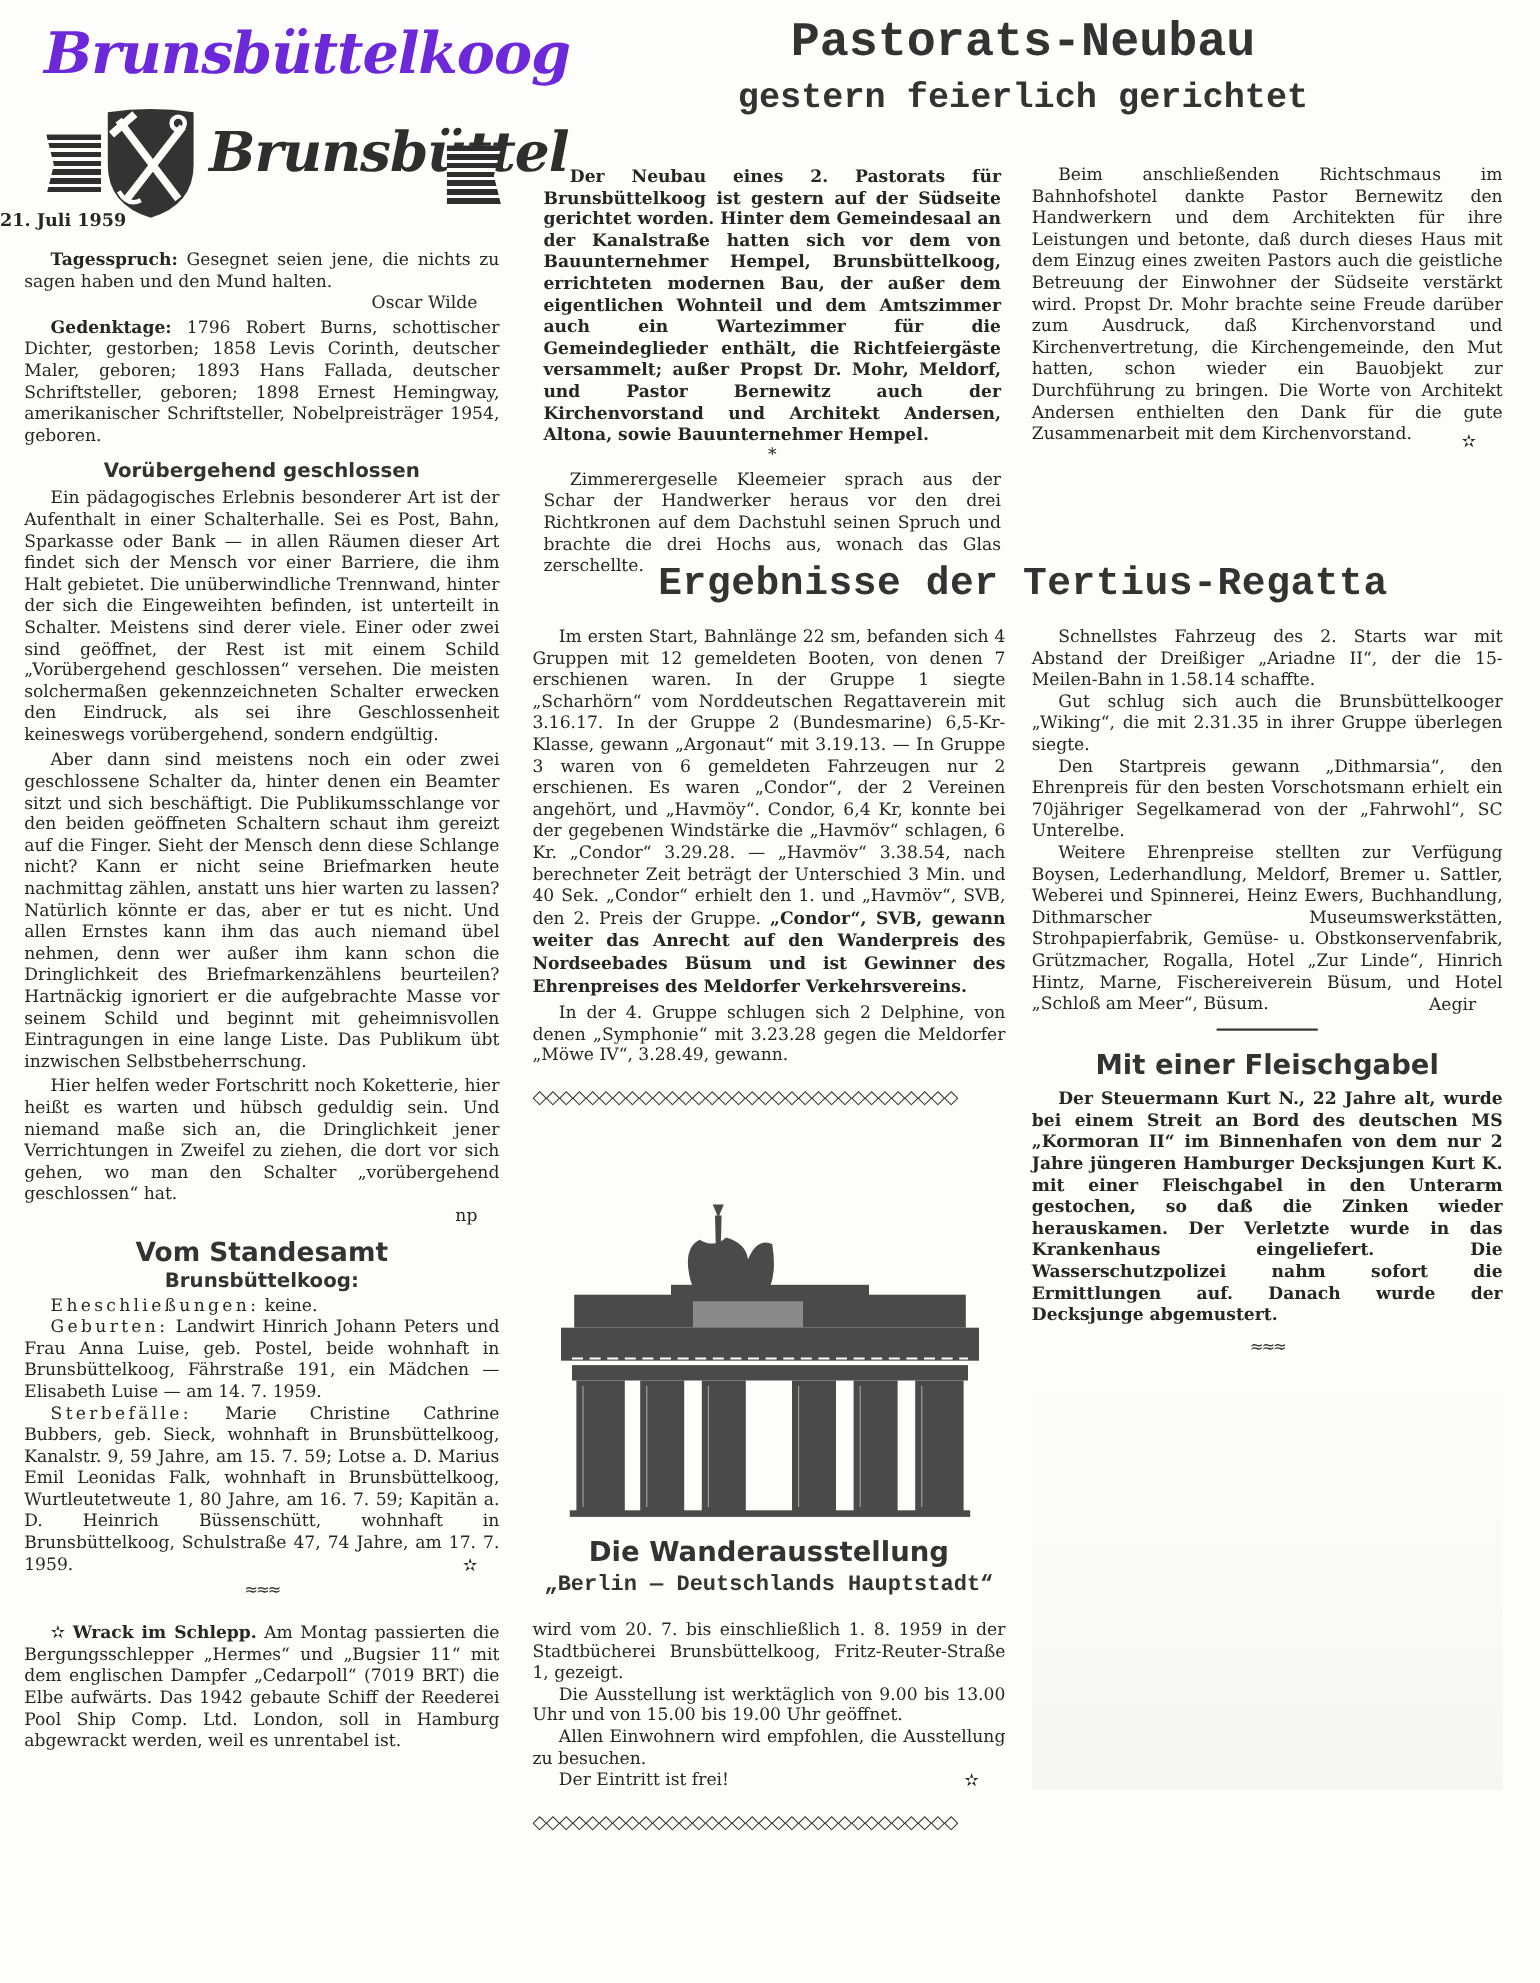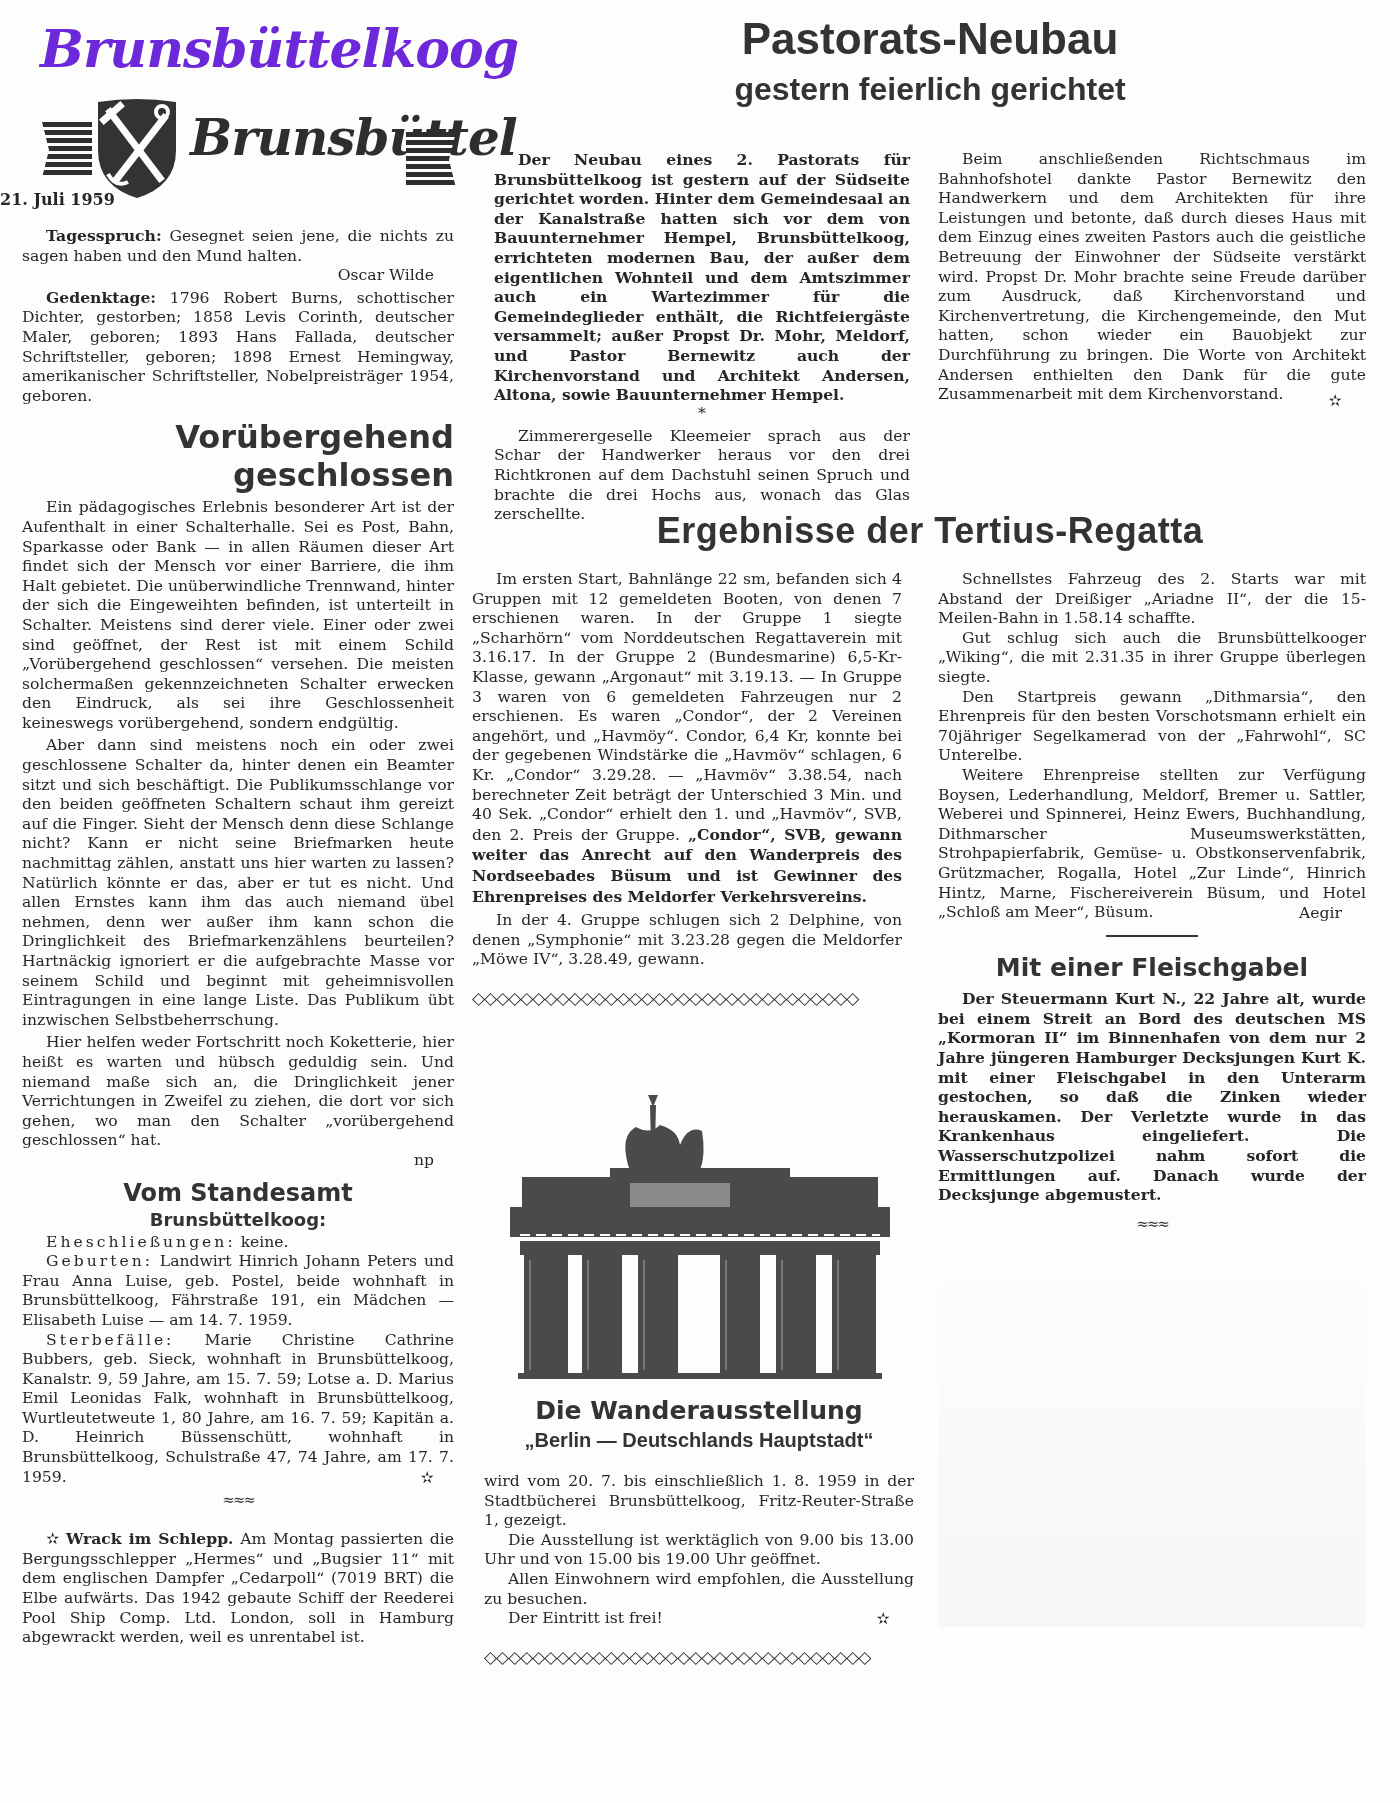--- a/index.html
+++ b/index.html
@@ -4,21 +4,21 @@
 <style>
   html, body { margin:0; padding:0; background:#fdfdfc; }
   body { width:1400px; height:1803px; position:relative; overflow:hidden; color:#262626;
          font-family:"DejaVu Serif", serif; }
   .col { position:absolute; }
   p { margin:0; text-align:justify; font-size:15.6px; line-height:19.6px; hyphens:manual; }
   p.ind { text-indent:24px; }
   .b { font-weight:bold; }
   .sp { letter-spacing:3px; }
   .hsans { font-family:"DejaVu Sans", sans-serif; font-weight:bold; color:#333; text-align:center; margin:0; }
-  .blk { font-family:Liberation Sans, sans-serif; font-weight:bold; color:#333; }
+  .blk { font-family:Liberation Mono, monospace; font-weight:bold; color:#333; }
   .masthead { left:30px; top:18px; width:430px; height:172px; }
   .mast1 { position:absolute; left:10px; top:0; font-size:52px; font-weight:bold; letter-spacing:-1px; color:#6d28d9; font-family:"DejaVu Serif", serif; font-style:italic; }
   .mast2 { position:absolute; left:160px; top:90px; font-size:50px; font-weight:bold; letter-spacing:-1px; color:#2e2e2e; font-family:"DejaVu Serif", serif; font-style:italic; }
   .crest { position:absolute; left:64px; top:78px; width:86px; height:104px; }
   .ribbon-l { position:absolute; left:12px; top:104px; width:50px; height:56px; background:repeating-linear-gradient(#2e2e2e 0 5px, #fdfdfc 5px 8px); clip-path:polygon(0 0,100% 0,100% 100%,0 100%,14% 50%); }
   .ribbon-r { position:absolute; left:376px; top:114px; width:50px; height:56px; background:repeating-linear-gradient(#2e2e2e 0 5px, #fdfdfc 5px 8px); clip-path:polygon(0 0,100% 0,86% 50%,100% 100%,0 100%); }
   .date { position:absolute; left:0; top:190px; width:470px; text-align:left; font-size:16px; font-weight:bold; }
   .divider-wave { text-align:center; font-size:15px; letter-spacing:-2px; color:#333; }
   .diamonds { font-size:17px; letter-spacing:-1px; color:#2e2e2e; white-space:nowrap; overflow:hidden; }
   .star { font-size:16px; }
@@ -43,21 +43,21 @@
   <div class="mast2">Brunsbüttel</div>
   <div class="ribbon-r"></div>
 </div>
 <div class="date">21. Juli 1959</div>
 
 <div class="col" style="left:22px; top:226px; width:432px;">
   <p class="ind"><span class="b">Tagesspruch:</span> <span>Gesegnet seien jene, die nichts zu sagen haben und den Mund halten.</span></p>
   <p style="text-align:right; padding-right:20px;">Oscar Wilde</p>
   <p class="ind" style="margin-top:2px;"><span class="b">Gedenktage:</span> <span>1796 Robert Burns, schottischer Dichter, gestorben; 1858 Levis Corinth, deutscher Maler, geboren; 1893 Hans Fallada, deutscher Schriftsteller, geboren; 1898 Ernest Hemingway, amerikanischer Schriftsteller, Nobelpreisträger 1954, geboren.</span></p>
 
-  <h2 class="hsans" style="font-size:32px; margin:12px 0 4px; text-align:right;">Vorübergehend geschlossen</h2>
+  <h2 class="hsans" style="font-size:18px; margin:12px 0 4px; text-align:center;">Vorübergehend geschlossen</h2>
   <p class="ind">Ein pädagogisches Erlebnis besonderer Art ist der Aufenthalt in einer Schalterhalle. Sei es Post, Bahn, Sparkasse oder Bank — in allen Räumen dieser Art findet sich der Mensch vor einer Barriere, die ihm Halt gebietet. Die unüberwindliche Trennwand, hinter der sich die Eingeweihten befinden, ist unterteilt in Schalter. Meistens sind derer viele. Einer oder zwei sind geöffnet, der Rest ist mit einem Schild „Vorübergehend geschlossen“ versehen. Die meisten solchermaßen gekennzeichneten Schalter erwecken den Eindruck, als sei ihre Geschlossenheit keineswegs vorübergehend, sondern endgültig.</p>
   <p class="ind" style="margin-top:3px;">Aber dann sind meistens noch ein oder zwei geschlossene Schalter da, hinter denen ein Beamter sitzt und sich beschäftigt. Die Publikumsschlange vor den beiden geöffneten Schaltern schaut ihm gereizt auf die Finger. Sieht der Mensch denn diese Schlange nicht? Kann er nicht seine Briefmarken heute nachmittag zählen, anstatt uns hier warten zu lassen? Natürlich könnte er das, aber er tut es nicht. Und allen Ernstes kann ihm das auch niemand übel nehmen, denn wer außer ihm kann schon die Dringlichkeit des Briefmarkenzählens beurteilen? Hartnäckig ignoriert er die aufgebrachte Masse vor seinem Schild und beginnt mit geheimnisvollen Eintragungen in eine lange Liste. Das Publikum übt inzwischen Selbstbeherrschung.</p>
   <p class="ind" style="margin-top:3px;">Hier helfen weder Fortschritt noch Koketterie, hier heißt es warten und hübsch geduldig sein. Und niemand maße sich an, die Dringlichkeit jener Verrichtungen in Zweifel zu ziehen, die dort vor sich gehen, wo man den Schalter „vorübergehend geschlossen“ hat.</p>
   <p style="text-align:right; padding-right:20px;">np</p>
 
   <h2 class="hsans" style="font-size:24px; margin:8px 0 2px;">Vom Standesamt</h2>
   <div class="hsans" style="font-size:18px; margin-bottom:3px;">Brunsbüttelkoog:</div>
   <p class="ind"><span class="sp">Eheschließungen:</span> <span>keine.</span></p>
   <p class="ind"><span class="sp">Geburten:</span> <span>Landwirt Hinrich Johann Peters und Frau Anna Luise, geb. Postel, beide wohnhaft in Brunsbüttelkoog, Fährstraße 191, ein Mädchen — Elisabeth Luise — am 14. 7. 1959.</span></p>
   <p class="ind"><span class="sp">Sterbefälle:</span> <span>Marie Christine Cathrine Bubbers, geb. Sieck, wohnhaft in Brunsbüttelkoog, Kanalstr. 9, 59 Jahre, am 15. 7. 59; Lotse a. D. Marius Emil Leonidas Falk, wohnhaft in Brunsbüttelkoog, Wurtleutetweute 1, 80 Jahre, am 16. 7. 59; Kapitän a. D. Heinrich Büssenschütt, wohnhaft in Brunsbüttelkoog, Schulstraße 47, 74 Jahre, am 17. 7. 1959.</span> <span class="star" style="float:right; margin-right:20px;">✫</span></p>
@@ -76,21 +76,21 @@
   <p class="ind" style="margin-top:6px;">Zimmerergeselle Kleemeier sprach aus der Schar der Handwerker heraus vor den drei Richtkronen auf dem Dachstuhl seinen Spruch und brachte die drei Hochs aus, wonach das Glas zerschellte.</p>
 </div>
 <div class="col" style="left:938px; top:150px; width:428px;">
   <p class="ind">Beim anschließenden Richtschmaus im Bahnhofshotel dankte Pastor Bernewitz den Handwerkern und dem Architekten für ihre Leistungen und betonte, daß durch dieses Haus mit dem Einzug eines zweiten Pastors auch die geistliche Betreuung der Einwohner der Südseite verstärkt wird. Propst Dr. Mohr brachte seine Freude darüber zum Ausdruck, daß Kirchenvorstand und Kirchenvertretung, die Kirchengemeinde, den Mut hatten, schon wieder ein Bauobjekt zur Durchführung zu bringen. Die Worte von Architekt Andersen enthielten den Dank für die gute Zusammenarbeit mit dem Kirchenvorstand.</p>
   <div class="star" style="text-align:right; padding-right:24px; margin-top:-14px;">✫</div>
 </div>
 
 <div class="col" style="left:480px; top:510px; width:900px;">
   <div class="blk" style="font-size:36px; text-align:center; letter-spacing:0.5px;">Ergebnisse der Tertius-Regatta</div>
 </div>
-<div class="col" style="left:472px; top:570px; width:430px;">
+<div class="col" style="left:484px; top:570px; width:430px;">
   <p class="ind"><span>Im ersten Start, Bahnlänge 22 sm, befanden sich 4 Gruppen mit 12 gemeldeten Booten, von denen 7 erschienen waren. In der Gruppe 1 siegte „Scharhörn“ vom Norddeutschen Regattaverein mit 3.16.17. In der Gruppe 2 (Bundesmarine) 6,5-Kr-Klasse, gewann „Argonaut“ mit 3.19.13. — In Gruppe 3 waren von 6 gemeldeten Fahrzeugen nur 2 erschienen. Es waren „Condor“, der 2 Vereinen angehört, und „Havmöy“. Condor, 6,4 Kr, konnte bei der gegebenen Windstärke die „Havmöv“ schlagen, 6 Kr. „Condor“ 3.29.28. — „Havmöv“ 3.38.54, nach berechneter Zeit beträgt der Unterschied 3 Min. und 40 Sek. „Condor“ erhielt den 1. und „Havmöv“, SVB, den 2. Preis der Gruppe.</span> <span class="b">„Condor“, SVB, gewann weiter das Anrecht auf den Wanderpreis des Nordseebades Büsum und ist Gewinner des Ehrenpreises des Meldorfer Verkehrsvereins.</span></p>
   <p class="ind" style="margin-top:4px;">In der 4. Gruppe schlugen sich 2 Delphine, von denen „Symphonie“ mit 3.23.28 gegen die Meldorfer „Möwe IV“, 3.28.49, gewann.</p>
   <div class="diamonds" style="margin-top:18px;">◇◇◇◇◇◇◇◇◇◇◇◇◇◇◇◇◇◇◇◇◇◇◇◇◇◇◇◇◇◇◇◇</div>
 </div>
 <div class="col" style="left:938px; top:570px; width:428px;">
   <p class="ind">Schnellstes Fahrzeug des 2. Starts war mit Abstand der Dreißiger „Ariadne II“, der die 15-Meilen-Bahn in 1.58.14 schaffte.</p>
   <p class="ind">Gut schlug sich auch die Brunsbüttelkooger „Wiking“, die mit 2.31.35 in ihrer Gruppe überlegen siegte.</p>
   <p class="ind">Den Startpreis gewann „Dithmarsia“, den Ehrenpreis für den besten Vorschotsmann erhielt ein 70jähriger Segelkamerad von der „Fahrwohl“, SC Unterelbe.</p>
   <p class="ind">Weitere Ehrenpreise stellten zur Verfügung Boysen, Lederhandlung, Meldorf, Bremer u. Sattler, Weberei und Spinnerei, Heinz Ewers, Buchhandlung, Dithmarscher Museumswerkstätten, Strohpapierfabrik, Gemüse- u. Obstkonservenfabrik, Grützmacher, Rogalla, Hotel „Zur Linde“, Hinrich Hintz, Marne, Fischereiverein Büsum, und Hotel „Schloß am Meer“, Büsum.</p>
   <p style="text-align:right; padding-right:24px; margin-top:-19px;">Aegir</p>

